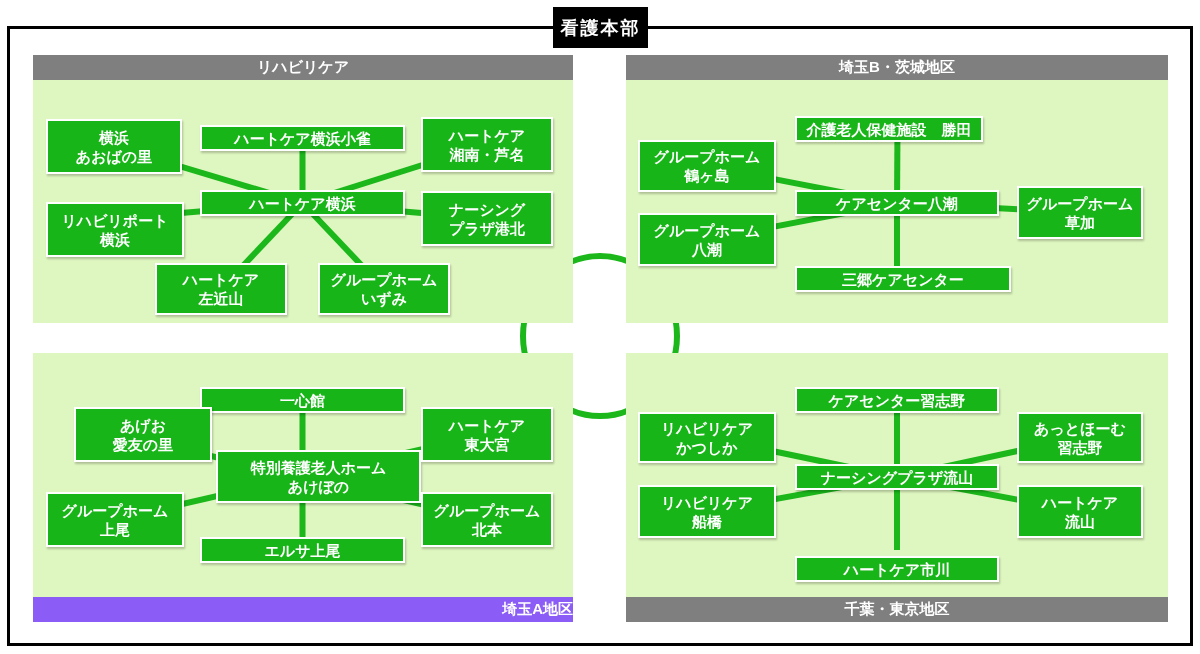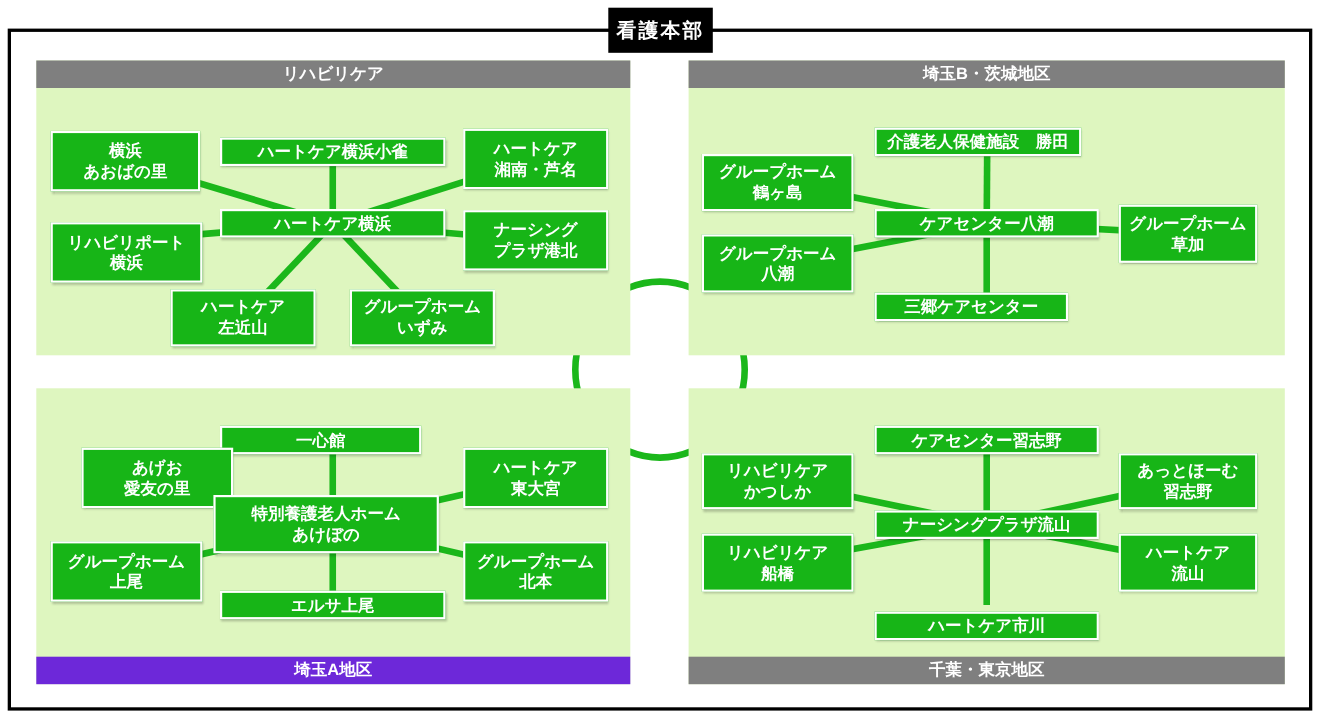--- a/index.html
+++ b/index.html
@@ -45,21 +45,21 @@
         <div class="panel-bar" style="background: rgb(127, 127, 127); top: 0px;">
           <span>リハビリケア</span>
         </div>
       </div>
       <div class="panel" style="left: 626px; top: 55px; width: 542px; height: 268px; background: rgb(222, 246, 191);">
         <div class="panel-bar" style="background: rgb(127, 127, 127); top: 0px;">
           <span>埼玉B・茨城地区</span>
         </div>
       </div>
       <div class="panel" style="left: 33px; top: 353px; width: 540px; height: 269px; background: rgb(222, 246, 191);">
-        <div class="panel-bar" style="background: #6d28d9; bottom: 0px;">
+        <div class="panel-bar" style="background: #8b5cf6; bottom: 0px; justify-content: flex-end;">
           <span>埼玉A地区</span>
         </div>
       </div>
       <div class="panel" style="left: 626px; top: 353px; width: 542px; height: 269px; background: rgb(222, 246, 191);">
         <div class="panel-bar" style="background: rgb(127, 127, 127); bottom: 0px;">
           <span>千葉・東京地区</span>
         </div>
       </div>
     </div>
   <svg class="layer" id="edge-layer">
@@ -104,25 +104,25 @@
       <div class="node" style="left: 318px; top: 263px; width: 132px; height: 52px; background: rgb(23, 181, 23);">グループホーム
 いずみ</div>
       <div class="node" style="left: 795px; top: 116px; width: 188px; height: 26px; background: rgb(23, 181, 23);">介護老人保健施設　勝田</div>
       <div class="node" style="left: 638px; top: 140px; width: 138px; height: 52px; background: rgb(23, 181, 23);">グループホーム
 鶴ヶ島</div>
       <div class="node" style="left: 795px; top: 190px; width: 204px; height: 26px; background: rgb(23, 181, 23);">ケアセンター八潮</div>
       <div class="node" style="left: 1017px; top: 186px; width: 126px; height: 53px; background: rgb(23, 181, 23);">グループホーム
 草加</div>
       <div class="node" style="left: 638px; top: 213px; width: 138px; height: 53px; background: rgb(23, 181, 23);">グループホーム
 八潮</div>
-      <div class="node" style="left: 795px; top: 266px; width: 176px; height: 26px; background: rgb(23, 181, 23);">三郷ケアセンター</div>
-      <div class="node" style="left: 200px; top: 387px; width: 183px; height: 26px; background: rgb(23, 181, 23);">一心館</div>
+      <div class="node" style="left: 795px; top: 266px; width: 216px; height: 26px; background: rgb(23, 181, 23);">三郷ケアセンター</div>
+      <div class="node" style="left: 200px; top: 387px; width: 205px; height: 26px; background: rgb(23, 181, 23);">一心館</div>
       <div class="node" style="left: 46px; top: 407px; width: 138px; height: 55px; background: rgb(23, 181, 23); margin-left: 28px;">あげお
 愛友の里</div>
-      <div class="node" style="left: 194px; top: 450px; width: 205px; height: 53px; background: rgb(23, 181, 23);">特別養護老人ホーム
+      <div class="node" style="left: 216px; top: 450px; width: 205px; height: 53px; background: rgb(23, 181, 23);">特別養護老人ホーム
 あけぼの</div>
       <div class="node" style="left: 421px; top: 407px; width: 132px; height: 55px; background: rgb(23, 181, 23);">ハートケア
 東大宮</div>
       <div class="node" style="left: 46px; top: 492px; width: 138px; height: 55px; background: rgb(23, 181, 23);">グループホーム
 上尾</div>
       <div class="node" style="left: 421px; top: 492px; width: 132px; height: 55px; background: rgb(23, 181, 23);">グループホーム
 北本</div>
       <div class="node" style="left: 795px; top: 387px; width: 204px; height: 26px; background: rgb(23, 181, 23);">ケアセンター習志野</div>
       <div class="node" style="left: 200px; top: 537px; width: 205px; height: 26px; background: rgb(23, 181, 23);">エルサ上尾</div>
       <div class="node" style="left: 638px; top: 412px; width: 138px; height: 51px; background: rgb(23, 181, 23);">リハビリケア

